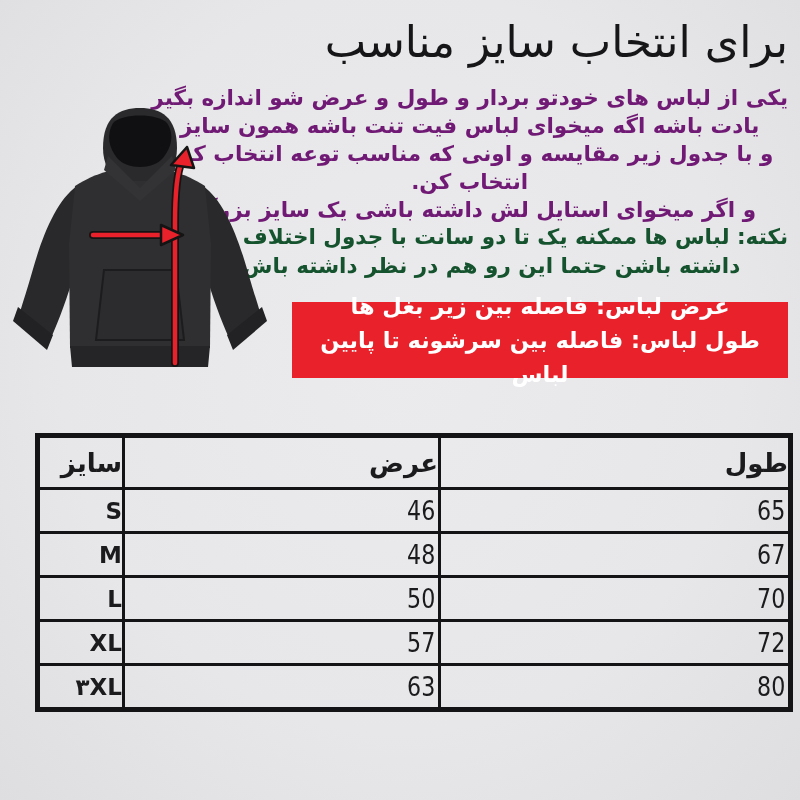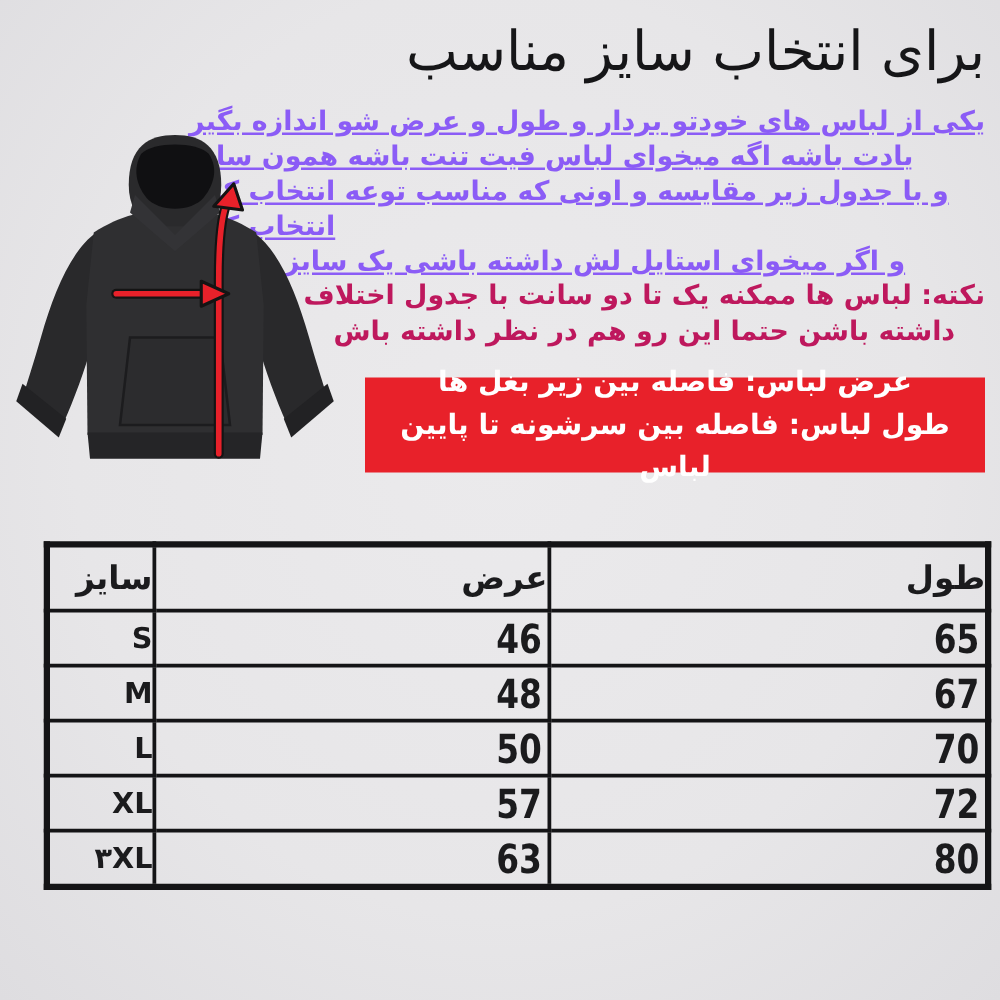--- a/index.html
+++ b/index.html
@@ -14,31 +14,30 @@
   
   .title{
     top:12px;right:12px;left:0;
     text-align:right;direction:rtl;
     font-size:44px;font-weight:400;line-height:1.35;
     color:#161618;letter-spacing:-1px;
   }
   
   .intro{
     top:84px;right:12px;
-    direction:rtl;text-align:left;
+    direction:rtl;text-align:center;
     font-size:21.5px;font-weight:800;line-height:28px;
-    color:#8b5cf6;
-    text-decoration:underline;
+    color:#701a75;
   }
   
   .note{
     top:222px;right:12px;
-    direction:rtl;text-align:center;
+    direction:rtl;text-align:left;
     font-size:21.5px;font-weight:800;line-height:29px;
-    color:#be185d;
+    color:#14532d;
   }
   
   .defbox{
     left:292px;top:302px;width:496px;height:76px;
     background:#e8212a;
     display:flex;flex-direction:column;justify-content:center;
     direction:rtl;text-align:center;
     color:#ffffff;font-size:22.5px;font-weight:800;line-height:34px;
   }
   
@@ -54,21 +53,21 @@
     border:3px solid #141416;
     text-align:right;vertical-align:middle;
     padding:0;background:transparent;
   }
   table.sizes th{height:49px;font-size:26px;font-weight:900;direction:rtl;}
   table.sizes td{height:41px;}
   col.c-size{width:86px;}
   col.c-width{width:316px;}
   col.c-length{width:351px;}
   td.size-cell{font-size:23px;font-weight:900;direction:ltr;}
-  td.num-cell{font-size:32px;font-weight:700;}
+  td.num-cell{font-size:27px;font-weight:400;}
   td.num-cell span{display:inline-block;transform:scaleX(.82);}
 </style>
 </head>
 <body>
 
 <div class="abs title">برای انتخاب سایز مناسب</div>
 
 <div class="abs intro">
   <div>یکی از لباس های خودتو بردار و طول و عرض شو اندازه بگیر</div>
   <div>یادت باشه اگه میخوای لباس فیت تنت باشه همون سایز</div>

